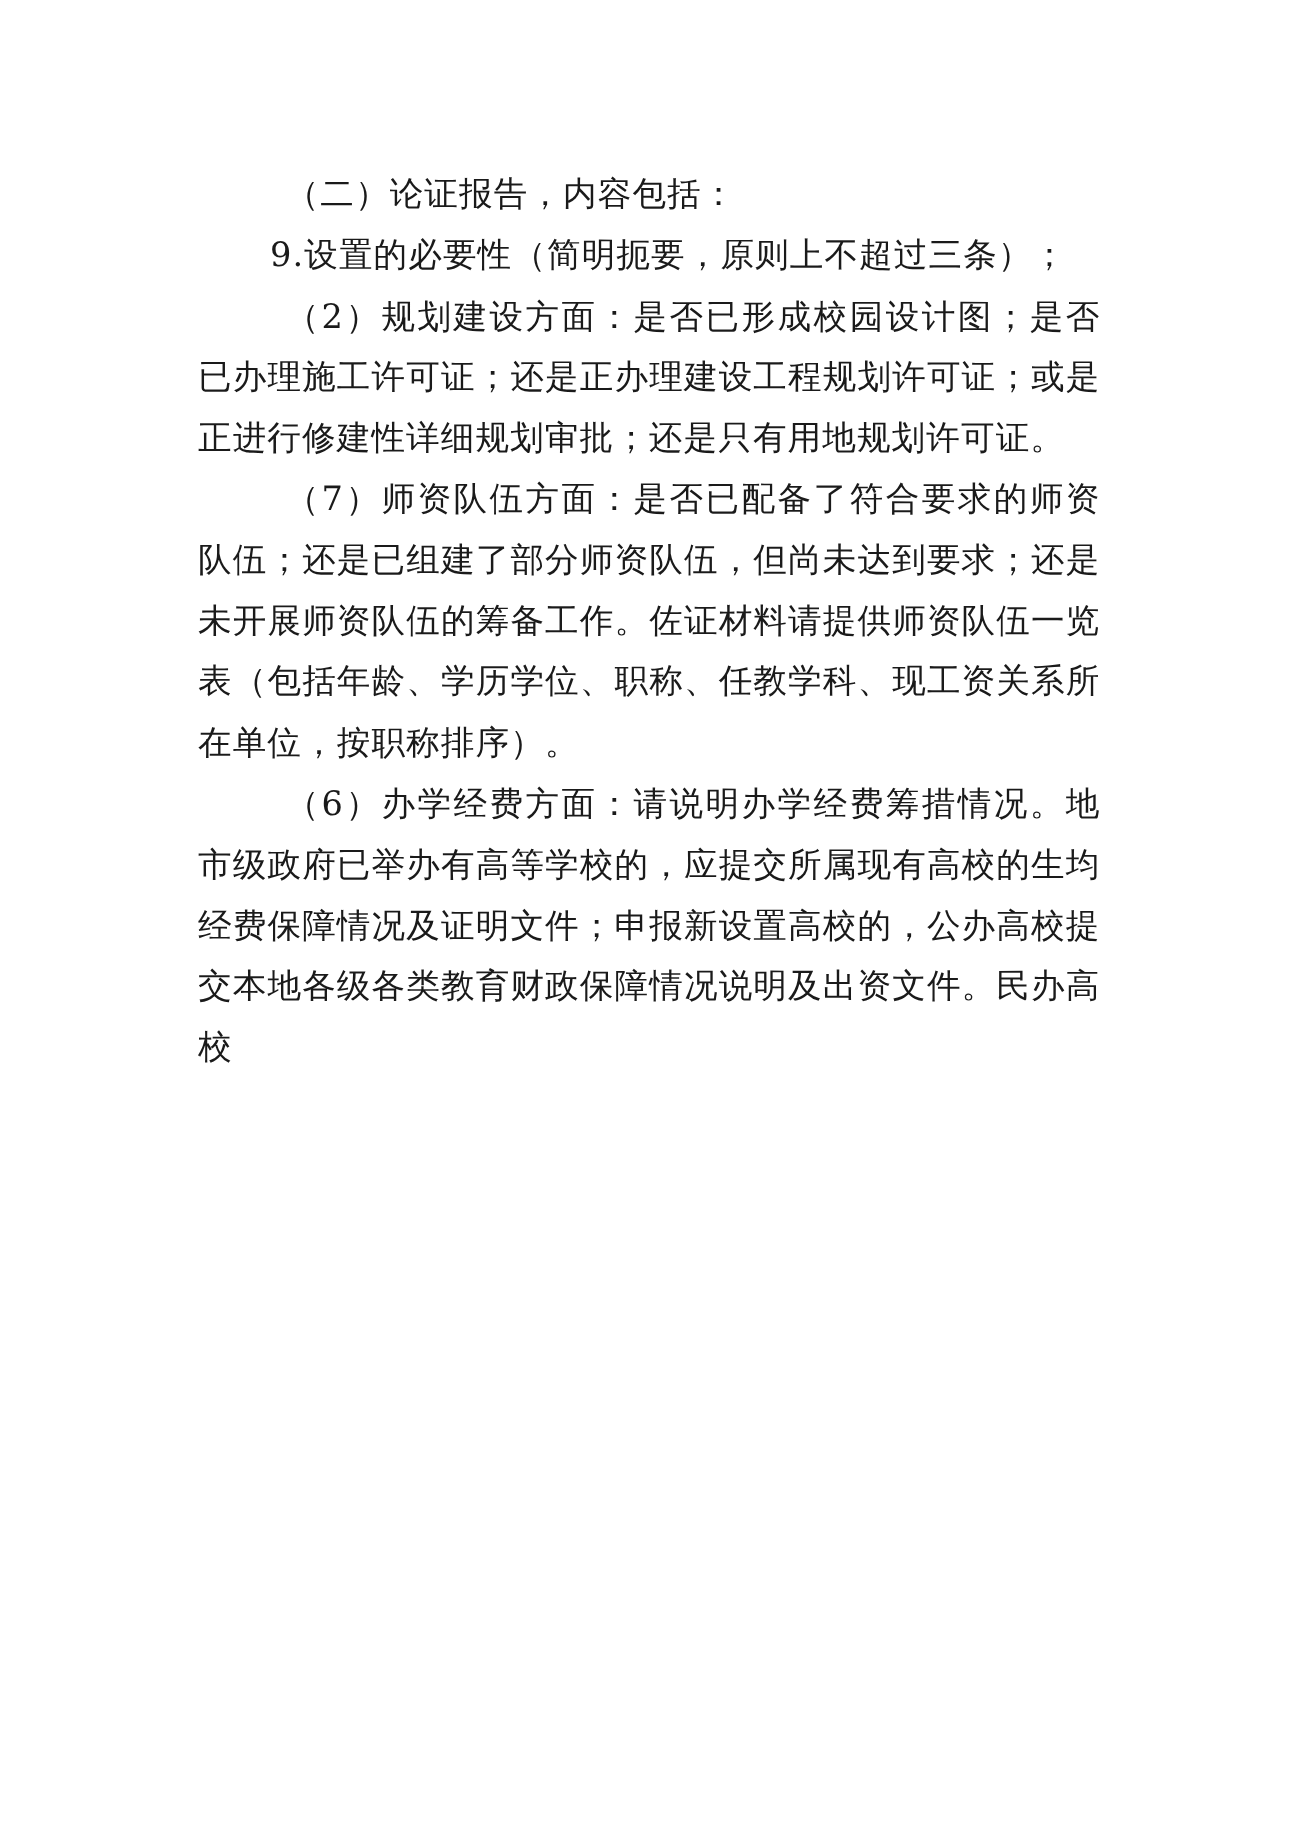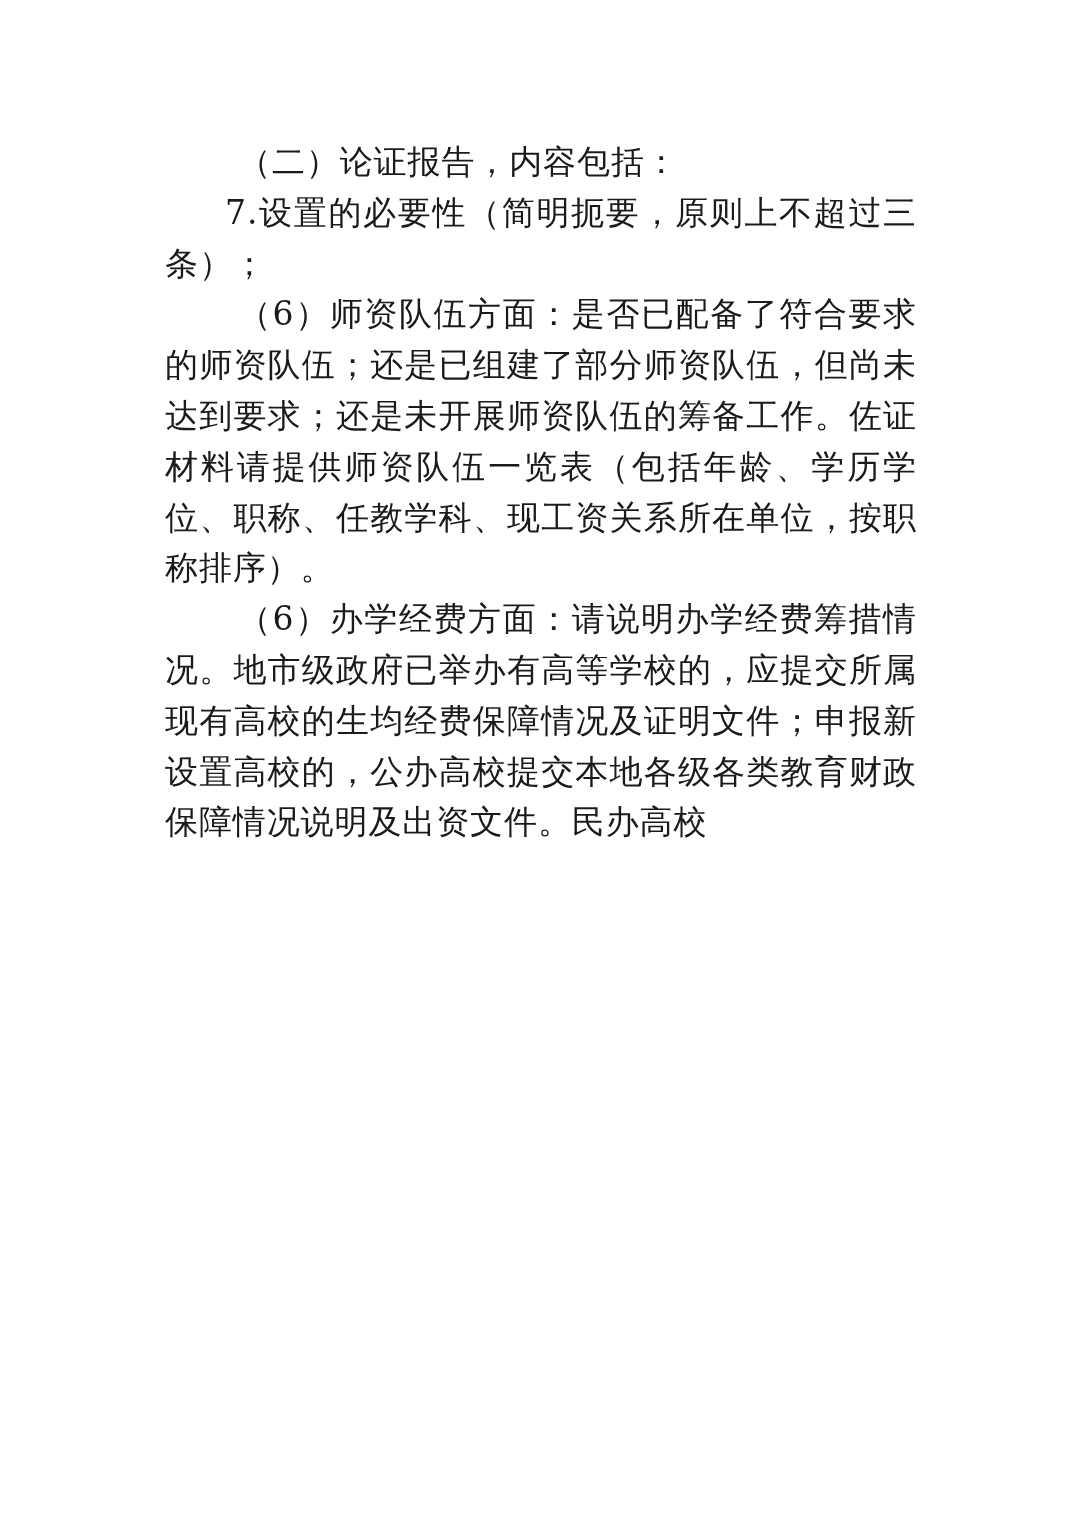--- a/index.html
+++ b/index.html
@@ -13,35 +13,36 @@
     position: relative;
     overflow: hidden;
   }
   .page {
     position: absolute;
     left: 165px;
     top: 137px;
     width: 752px;
     color: #1a1a1a;
     font-family: "DejaVu Serif", "Liberation Serif", serif;
-    font-size: 33px;
+    font-size: 28px;
     line-height: 50.8px;
     letter-spacing: 0.9px;
   }
   .para {
     margin: 0;
     text-indent: 73px;
     text-align: justify;
     text-align-last: left;
   }
   .para.item-line {
     text-indent: 60px;
   }
 </style>
 </head>
 <body>
 
 <div class="page">
   <p class="para">（二）论证报告，内容包括：</p>
-  <p class="para item-line">7.设置的必要性（简明扼要，原则上不超过三条）；</p>
-  <p class="para">（6）师资队伍方面：是否已配备了符合要求的师资队伍；还是已组建了部分师资队伍，但尚未达到要求；还是未开展师资队伍的筹备工作。佐证材料请提供师资队伍一览表（包括年龄、学历学位、职称、任教学科、现工资关系所在单位，按职称排序）。</p>
+  <p class="para item-line">9.设置的必要性（简明扼要，原则上不超过三条）；</p>
+  <p class="para">（2）规划建设方面：是否已形成校园设计图；是否已办理施工许可证；还是正办理建设工程规划许可证；或是正进行修建性详细规划审批；还是只有用地规划许可证。</p>
+  <p class="para">（7）师资队伍方面：是否已配备了符合要求的师资队伍；还是已组建了部分师资队伍，但尚未达到要求；还是未开展师资队伍的筹备工作。佐证材料请提供师资队伍一览表（包括年龄、学历学位、职称、任教学科、现工资关系所在单位，按职称排序）。</p>
   <p class="para">（6）办学经费方面：请说明办学经费筹措情况。地市级政府已举办有高等学校的，应提交所属现有高校的生均经费保障情况及证明文件；申报新设置高校的，公办高校提交本地各级各类教育财政保障情况说明及出资文件。民办高校</p>
 </div>
 
 </body></html>

